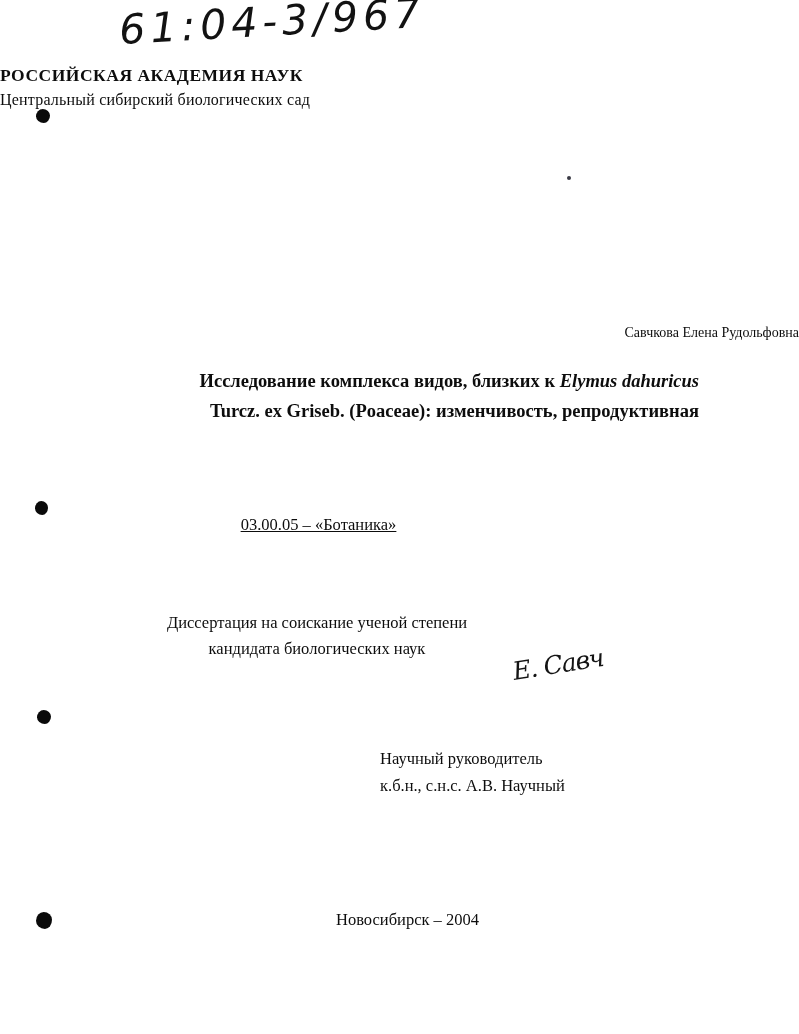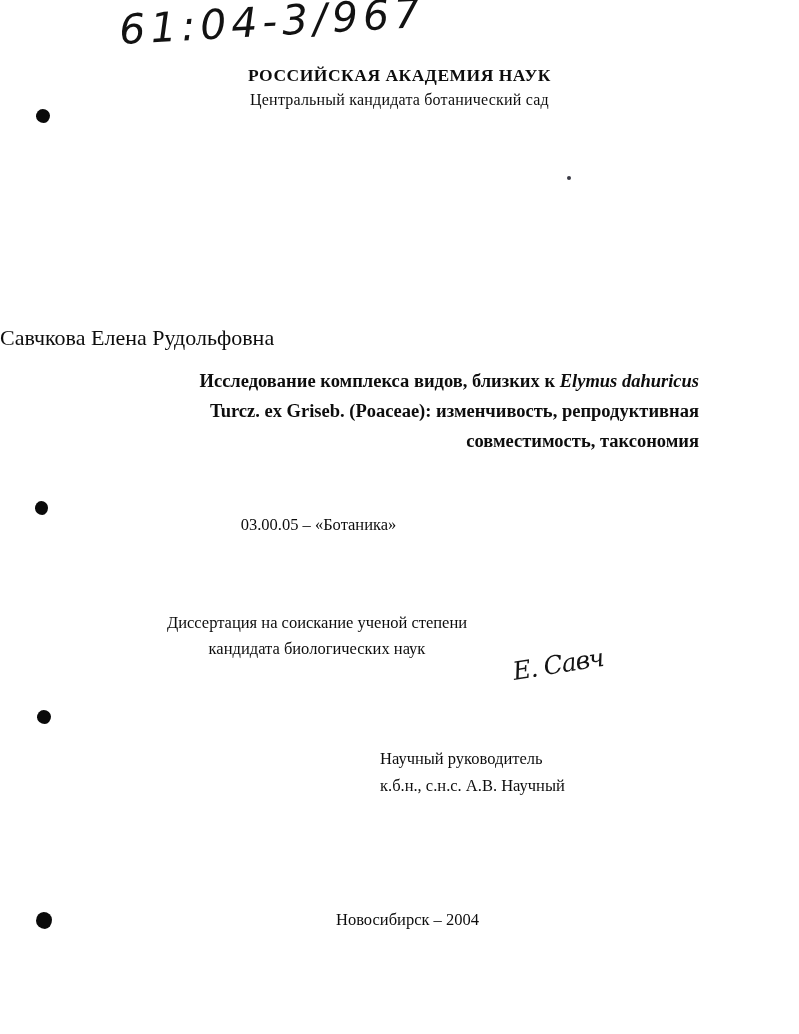--- a/index.html
+++ b/index.html
@@ -35,21 +35,21 @@
     transform-origin: left top;
     white-space: nowrap;
   }
 
   
   .header {
     position: absolute;
     left: 0;
     top: 65px;
     width: 799px;
-    text-align: center;
+    text-align: left;
   }
   .header .line-1,
   .header .line-2 {
     font-weight: bold;
     font-size: 17.5px;
     letter-spacing: 0.5px;
     line-height: 21px;
   }
   .header .line-3 {
     font-size: 16px;
@@ -57,22 +57,22 @@
     margin-top: 3px;
     letter-spacing: 0.2px;
   }
 
   
   .author {
     position: absolute;
     left: 0;
     top: 325px;
     width: 799px;
-    text-align: left;
-    font-size: 22px;
+    text-align: right;
+    font-size: 14px;
   }
 
   
   .title {
     position: absolute;
     left: 100px;
     top: 366px;
     width: 599px;
     text-align: right;
     font-weight: bold;
@@ -85,20 +85,21 @@
   }
 
   
   .specialty {
     position: absolute;
     left: 0;
     top: 515px;
     width: 637px;
     text-align: center;
     font-size: 16.5px;
+    text-decoration: underline;
   }
 
   
   .degree {
     position: absolute;
     left: 0;
     top: 610px;
     width: 634px;
     text-align: center;
     font-size: 16.5px;
@@ -155,29 +156,28 @@
 </style>
 </head>
 <body>
 
 <div class="page">
 
   <div class="call-number">61:04-3/967</div>
 
   <div class="header">
     <div class="line-1">РОССИЙСКАЯ АКАДЕМИЯ НАУК</div>
-    <div class="line-3">Центральный кандидата ботанический сад</div>
+    <div class="line-3">Центральный сибирский биологических сад</div>
   </div>
 
   <div class="author">Савчкова Елена Рудольфовна</div>
 
   <div class="title">
     <span>Исследование комплекса видов, близких к </span><span class="sci-name">Elymus dahuricus</span>
     <div>Turcz. ex Griseb. (Poaceae): изменчивость, репродуктивная</div>
-    <div>совместимость, таксономия</div>
   </div>
 
   <div class="specialty">03.00.05 – «Ботаника»</div>
 
   <div class="degree">
     <div>Диссертация на соискание ученой степени</div>
     <div>кандидата биологических наук</div>
   </div>
 
   <div class="signature">Е. Савч</div>

